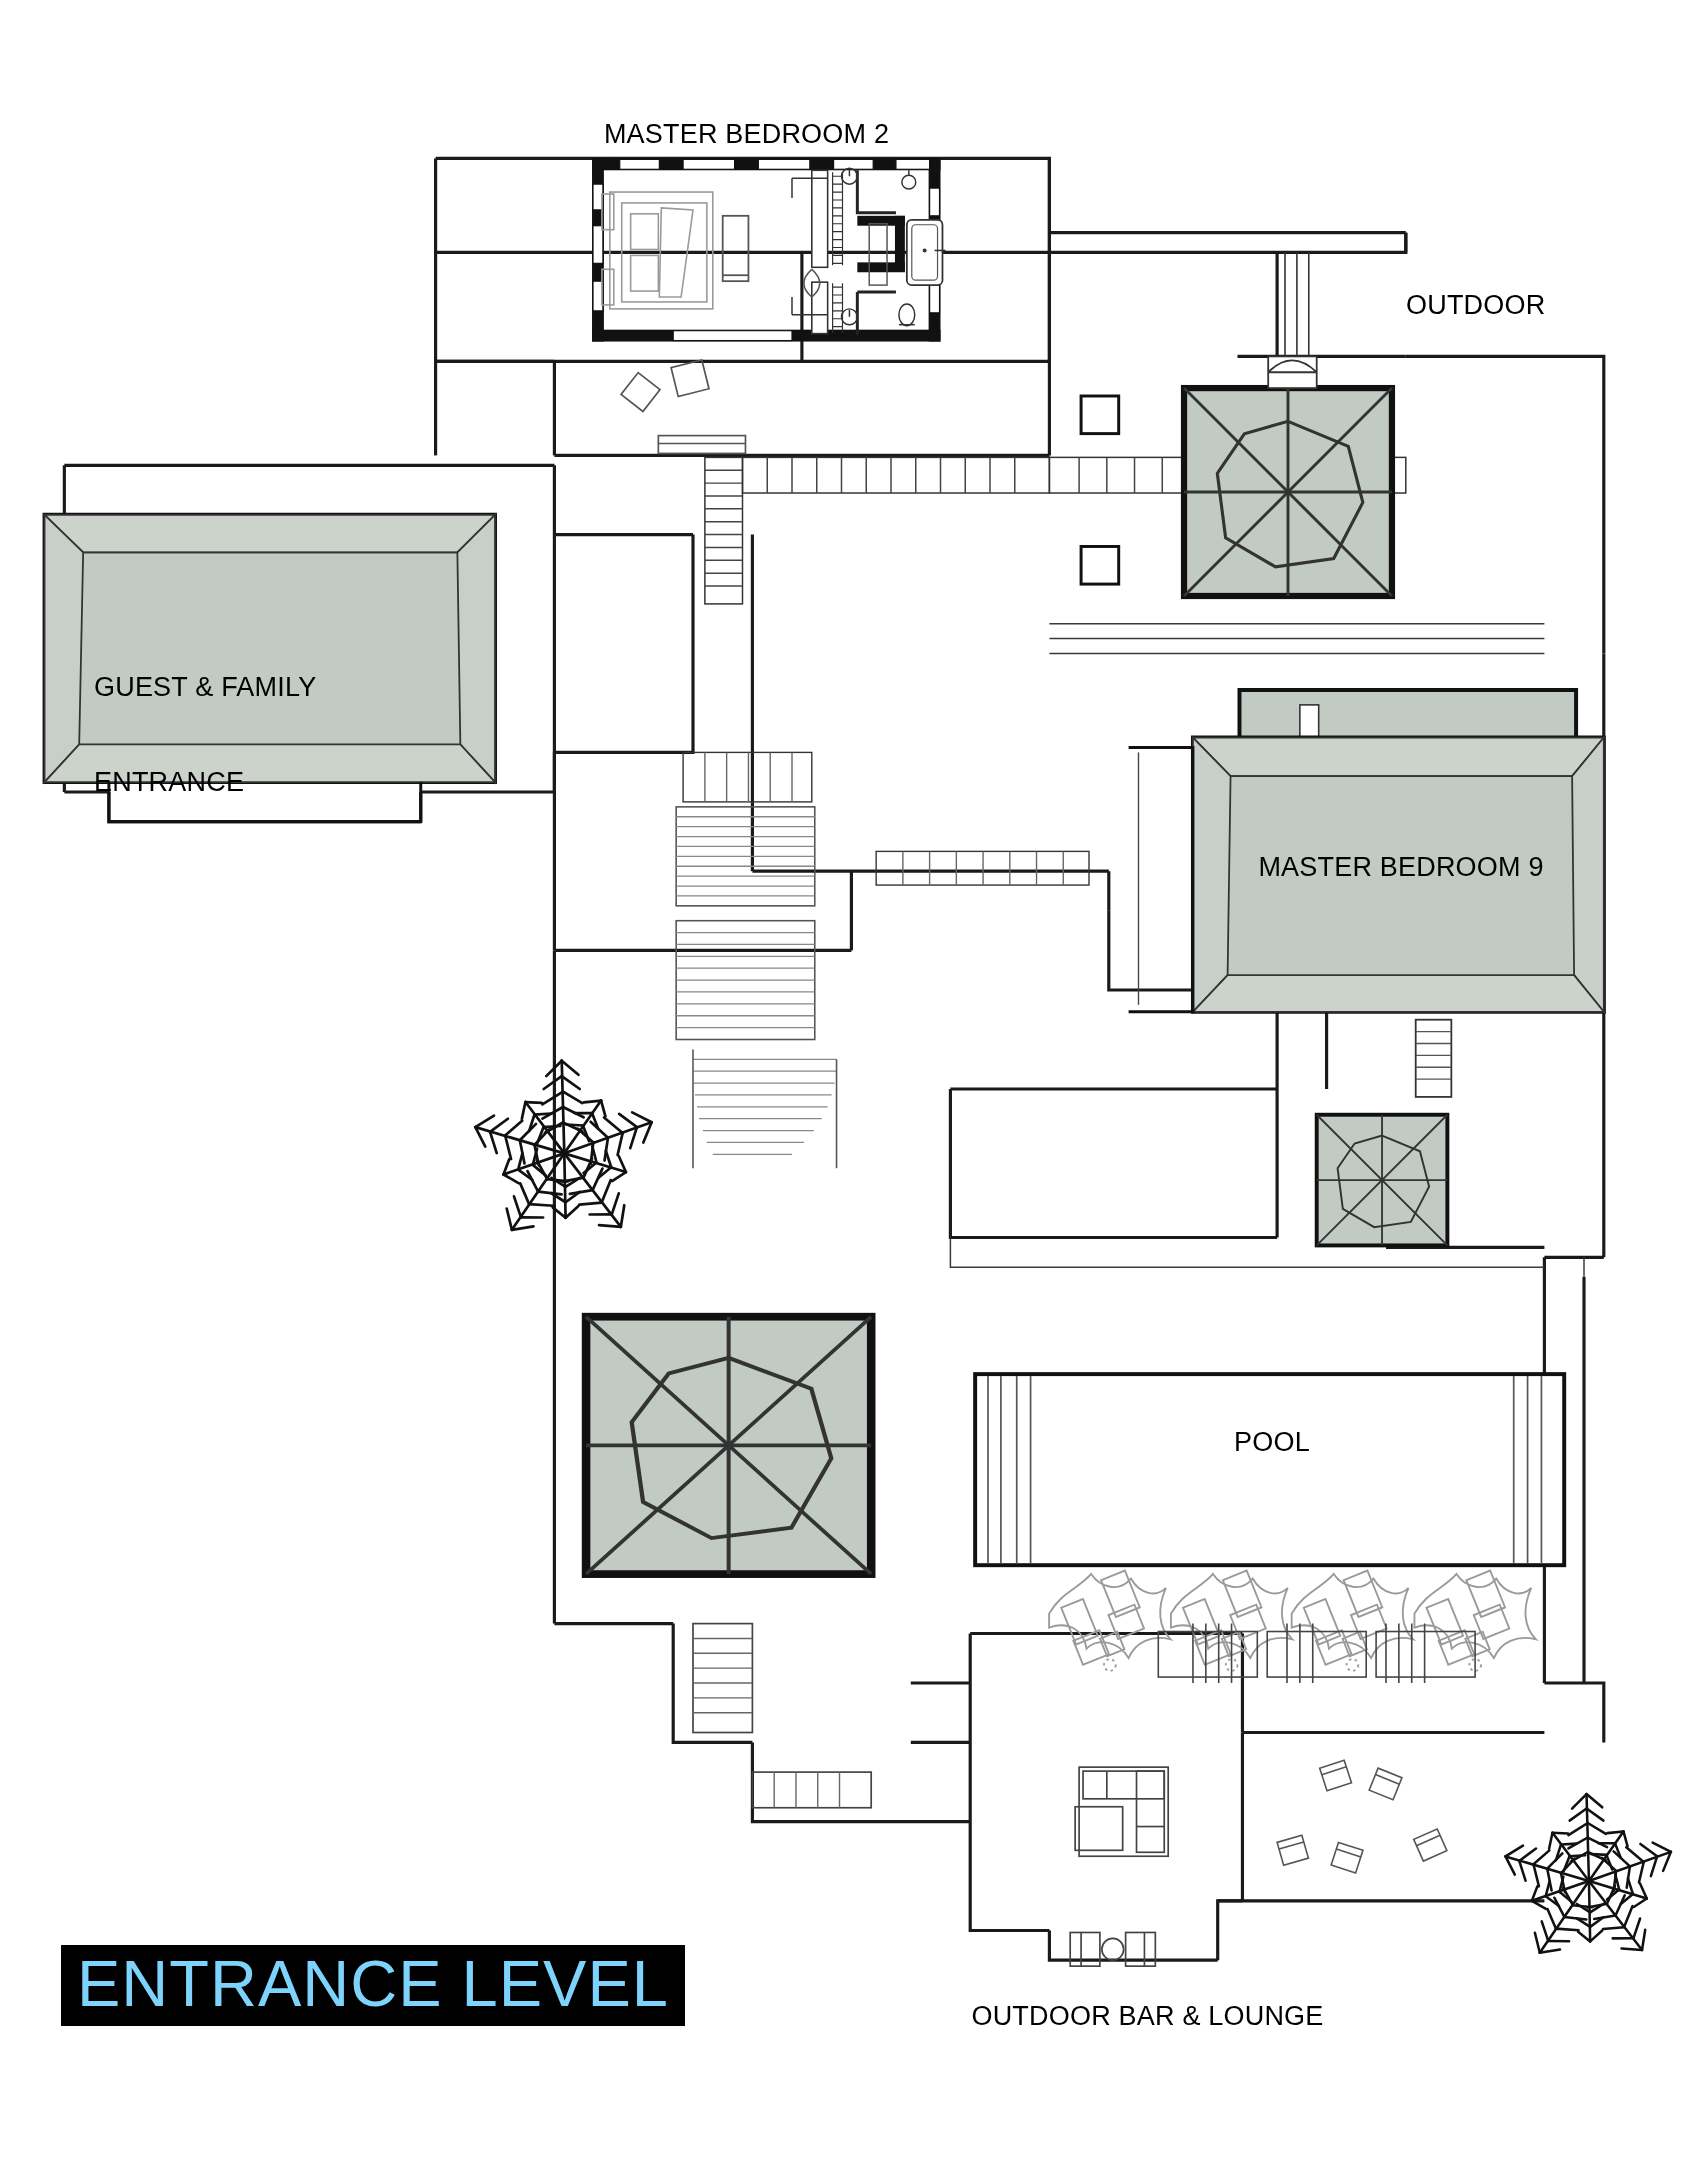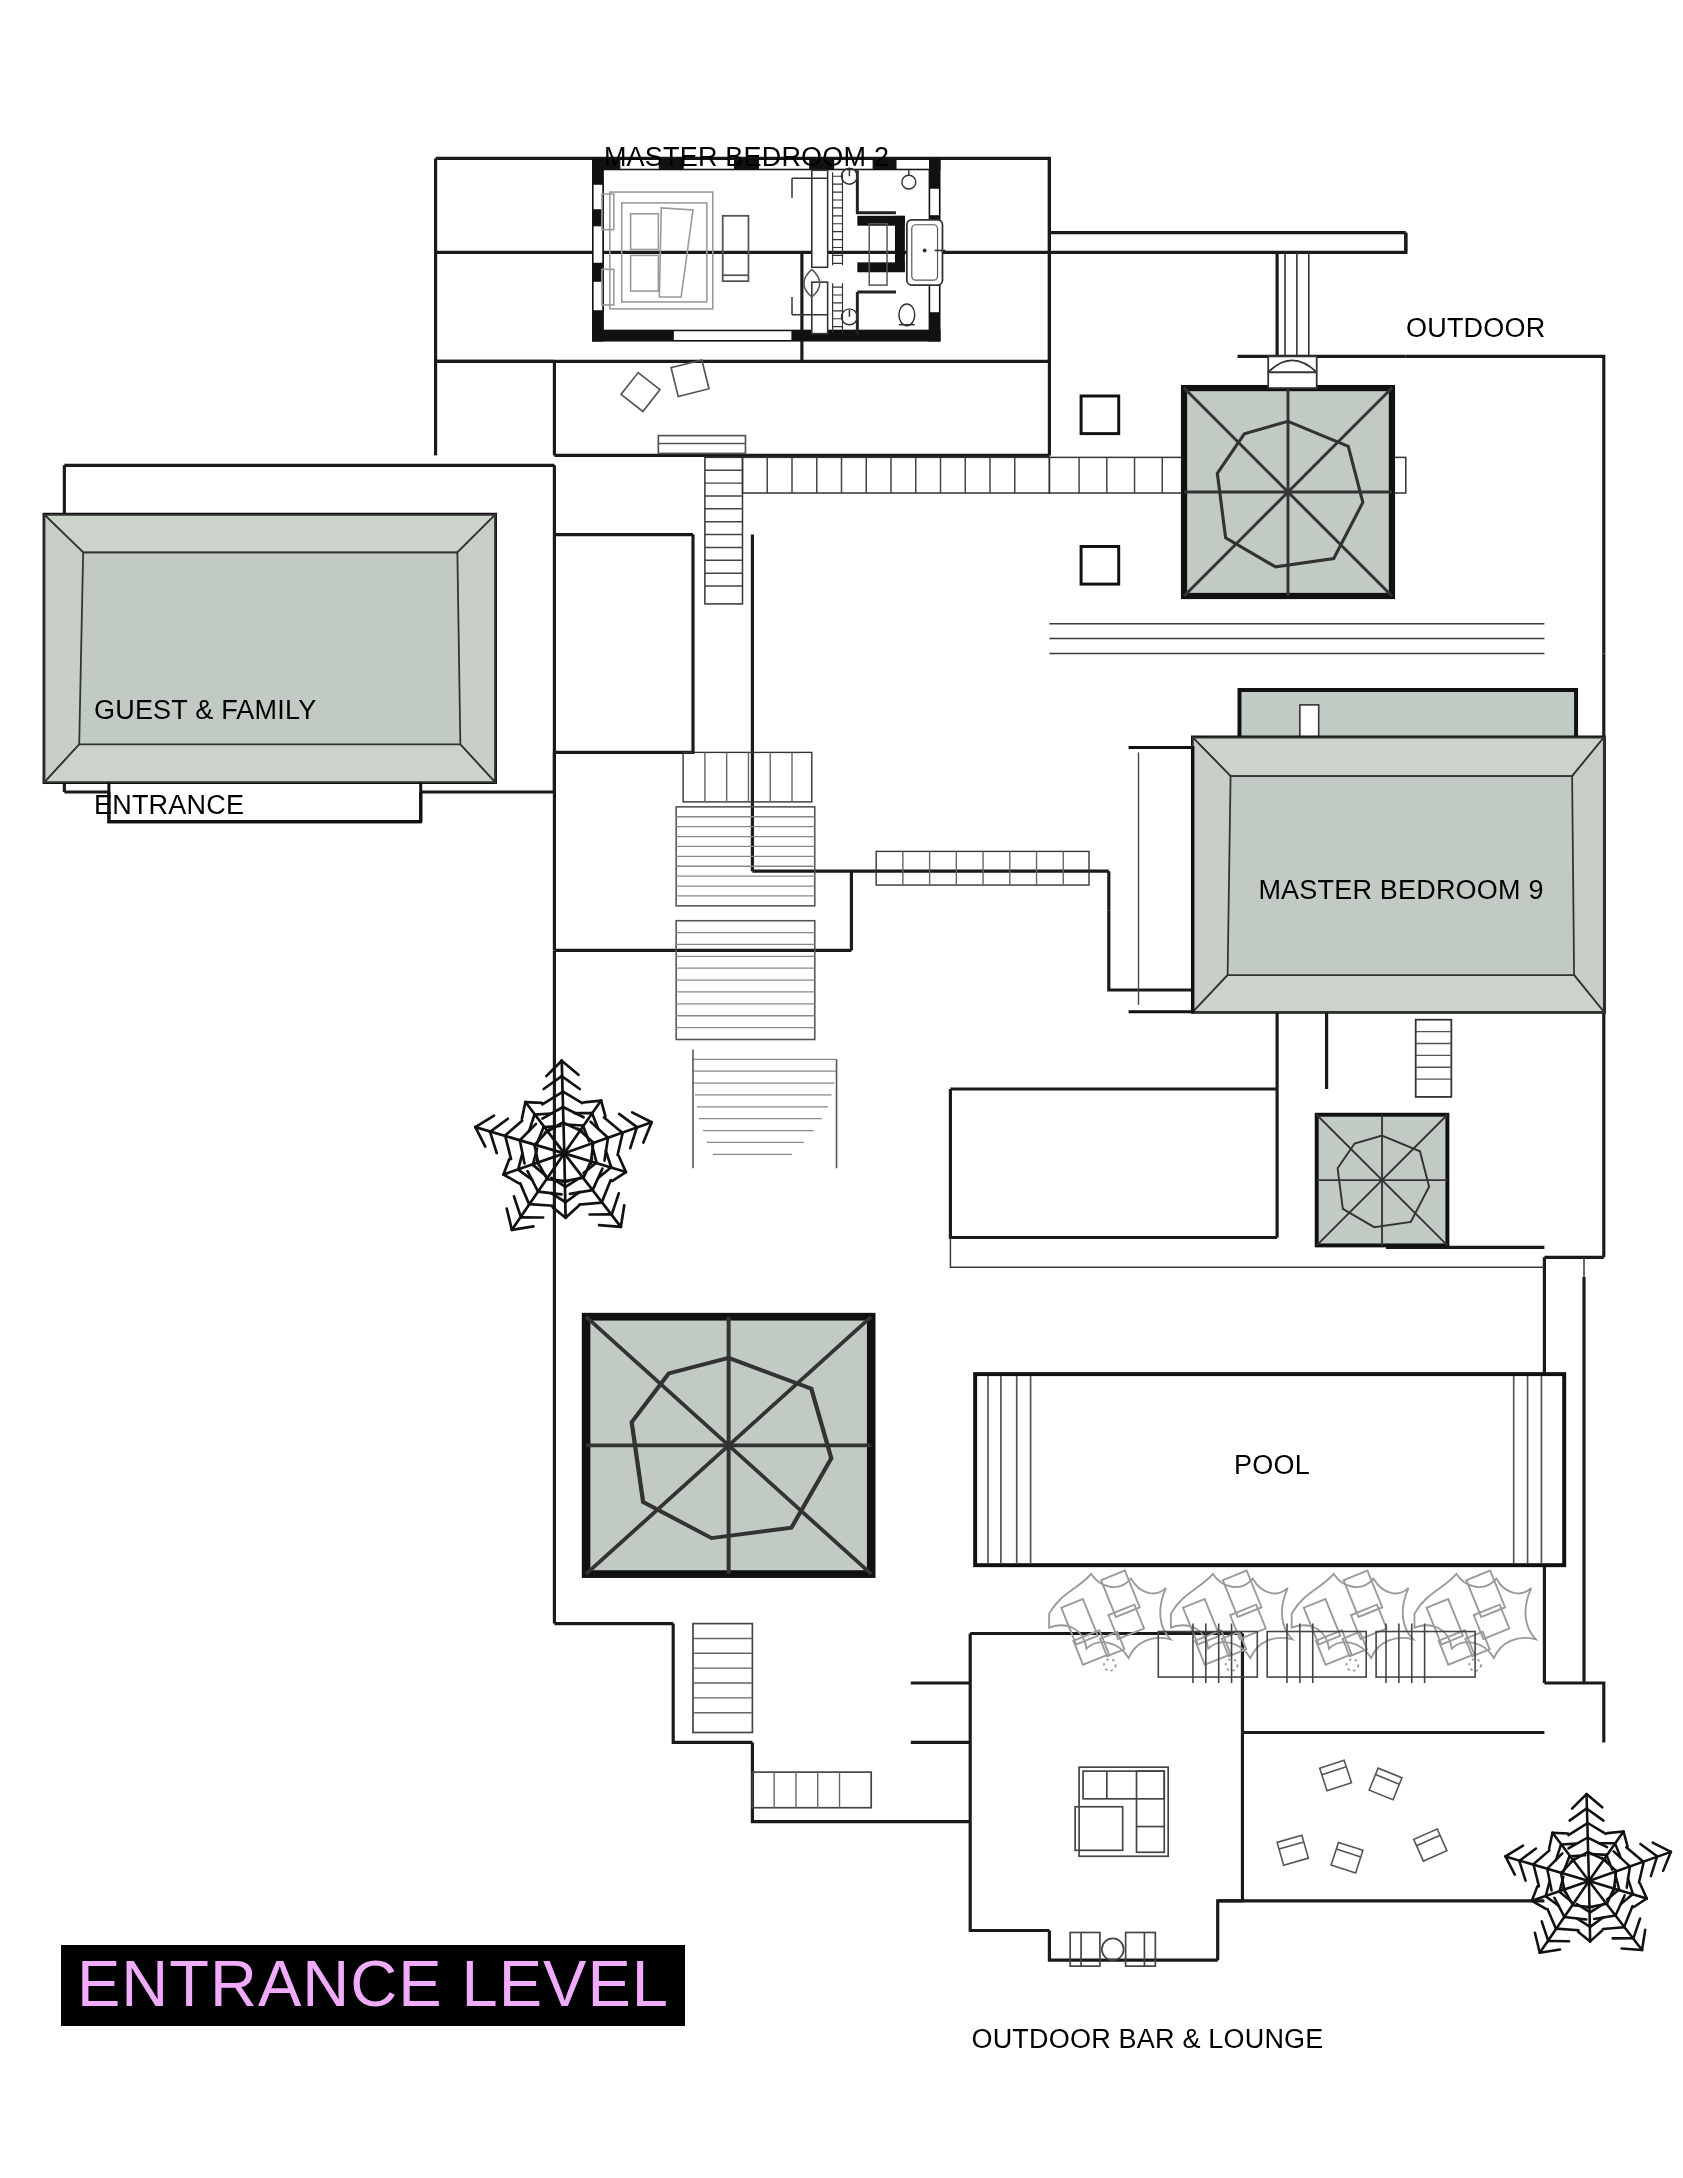--- a/index.html
+++ b/index.html
@@ -30,33 +30,32 @@
     display: block;
   }
   
   .lbl {
     position: absolute;
     font-family: "Liberation Sans", sans-serif;
     color: #000000;
     white-space: pre;
     line-height: 1.18;
     letter-spacing: 0.2px;
-    margin-top: 23px;
   }
   .lbl-room {
     font-size: 27px;
     text-align: center;
   }
   .lbl-room-2line {
     font-size: 27px;
   }
   .title-block {
     position: absolute;
     background: #000000;
-    color: #f0abfc;
+    color: #7dd3fc;
     font-size: 65px;
     font-family: "Liberation Sans", sans-serif;
     letter-spacing: 1px;
     padding: 6px 16px 10px 16px;
     line-height: 1.0;
     white-space: pre;
   }
 </style>
 </head>
 <body>

